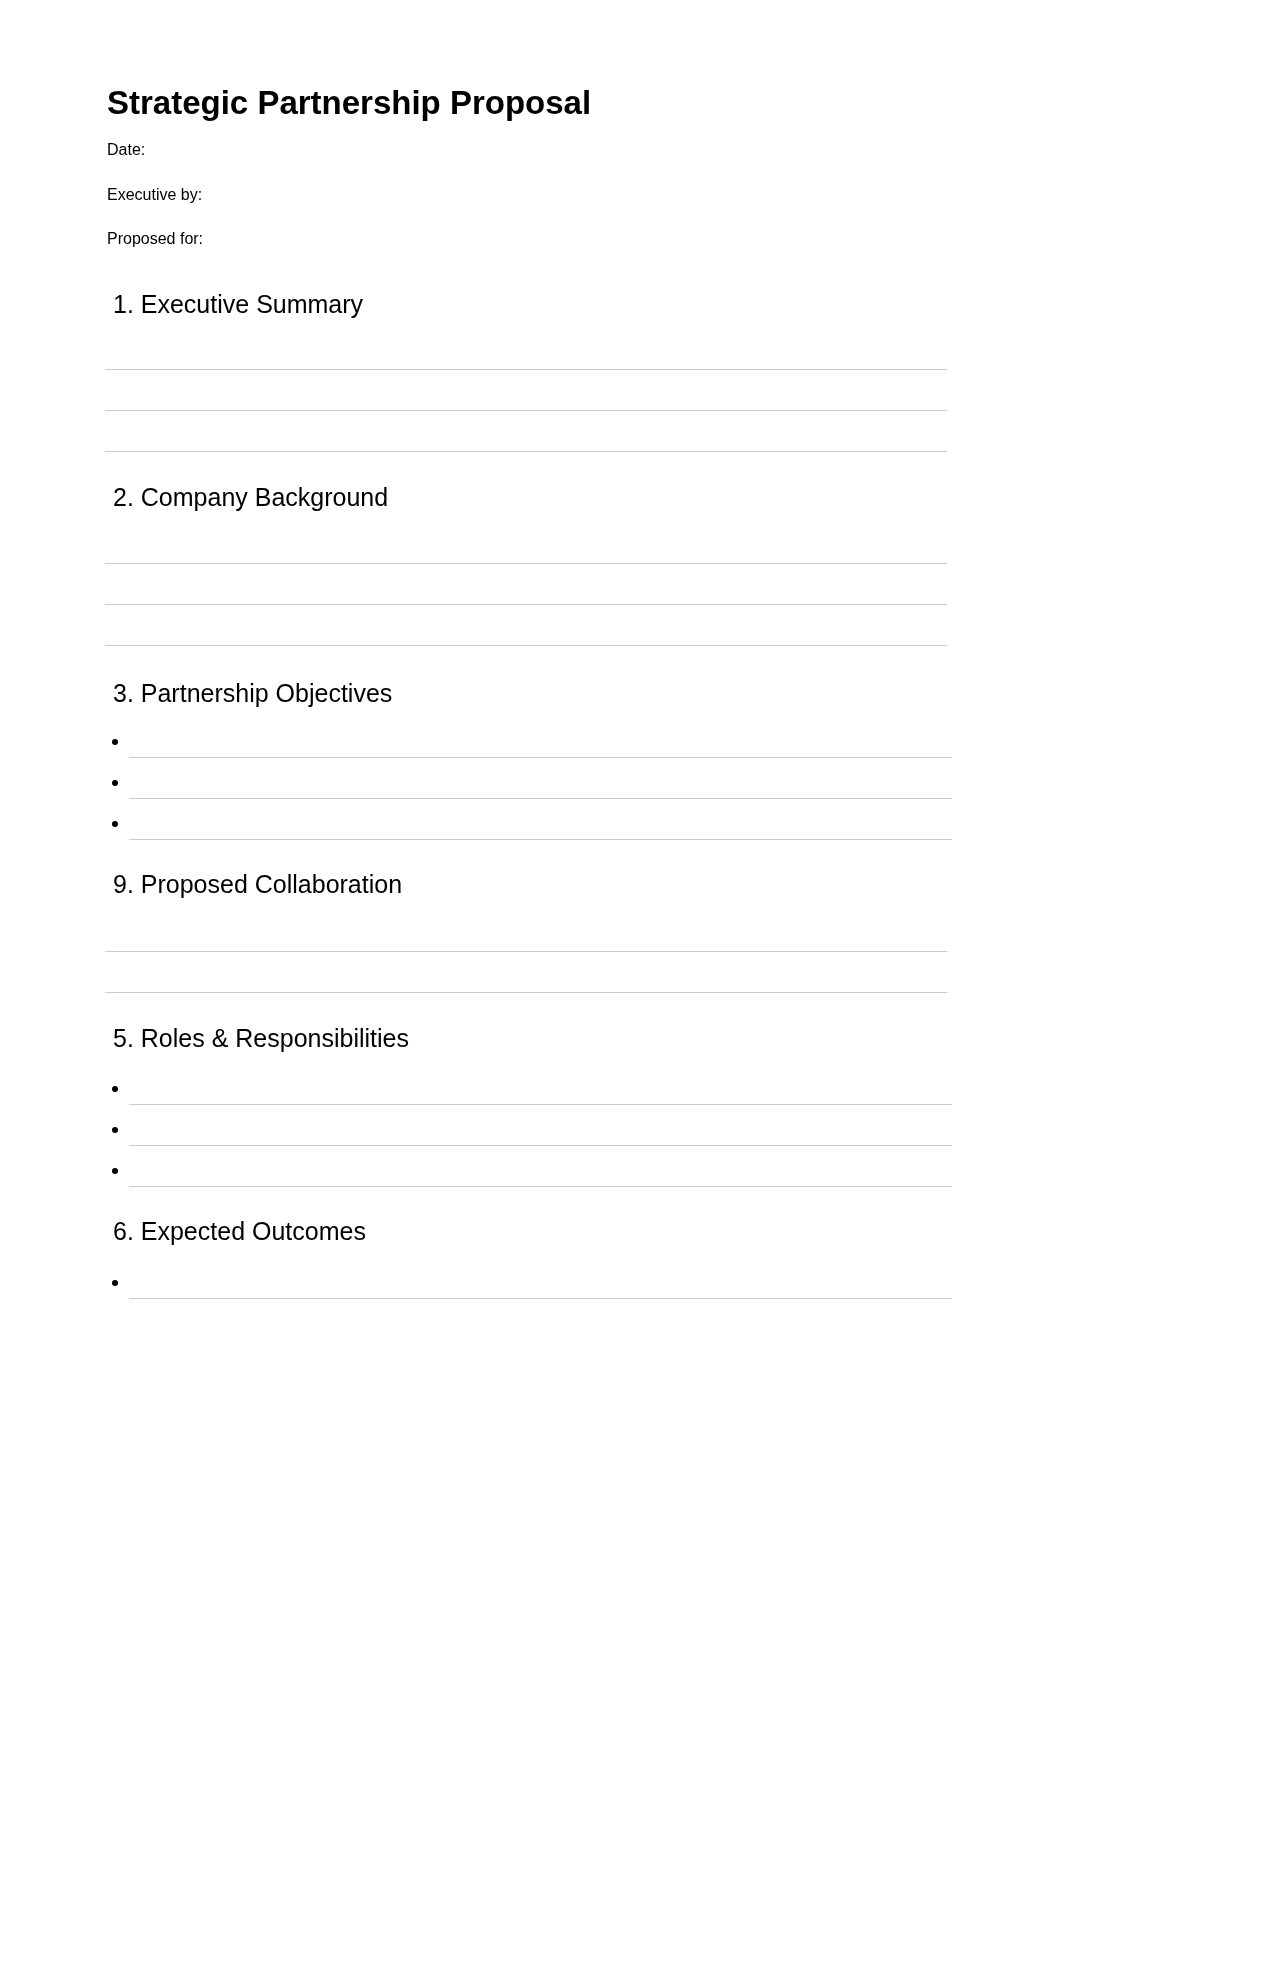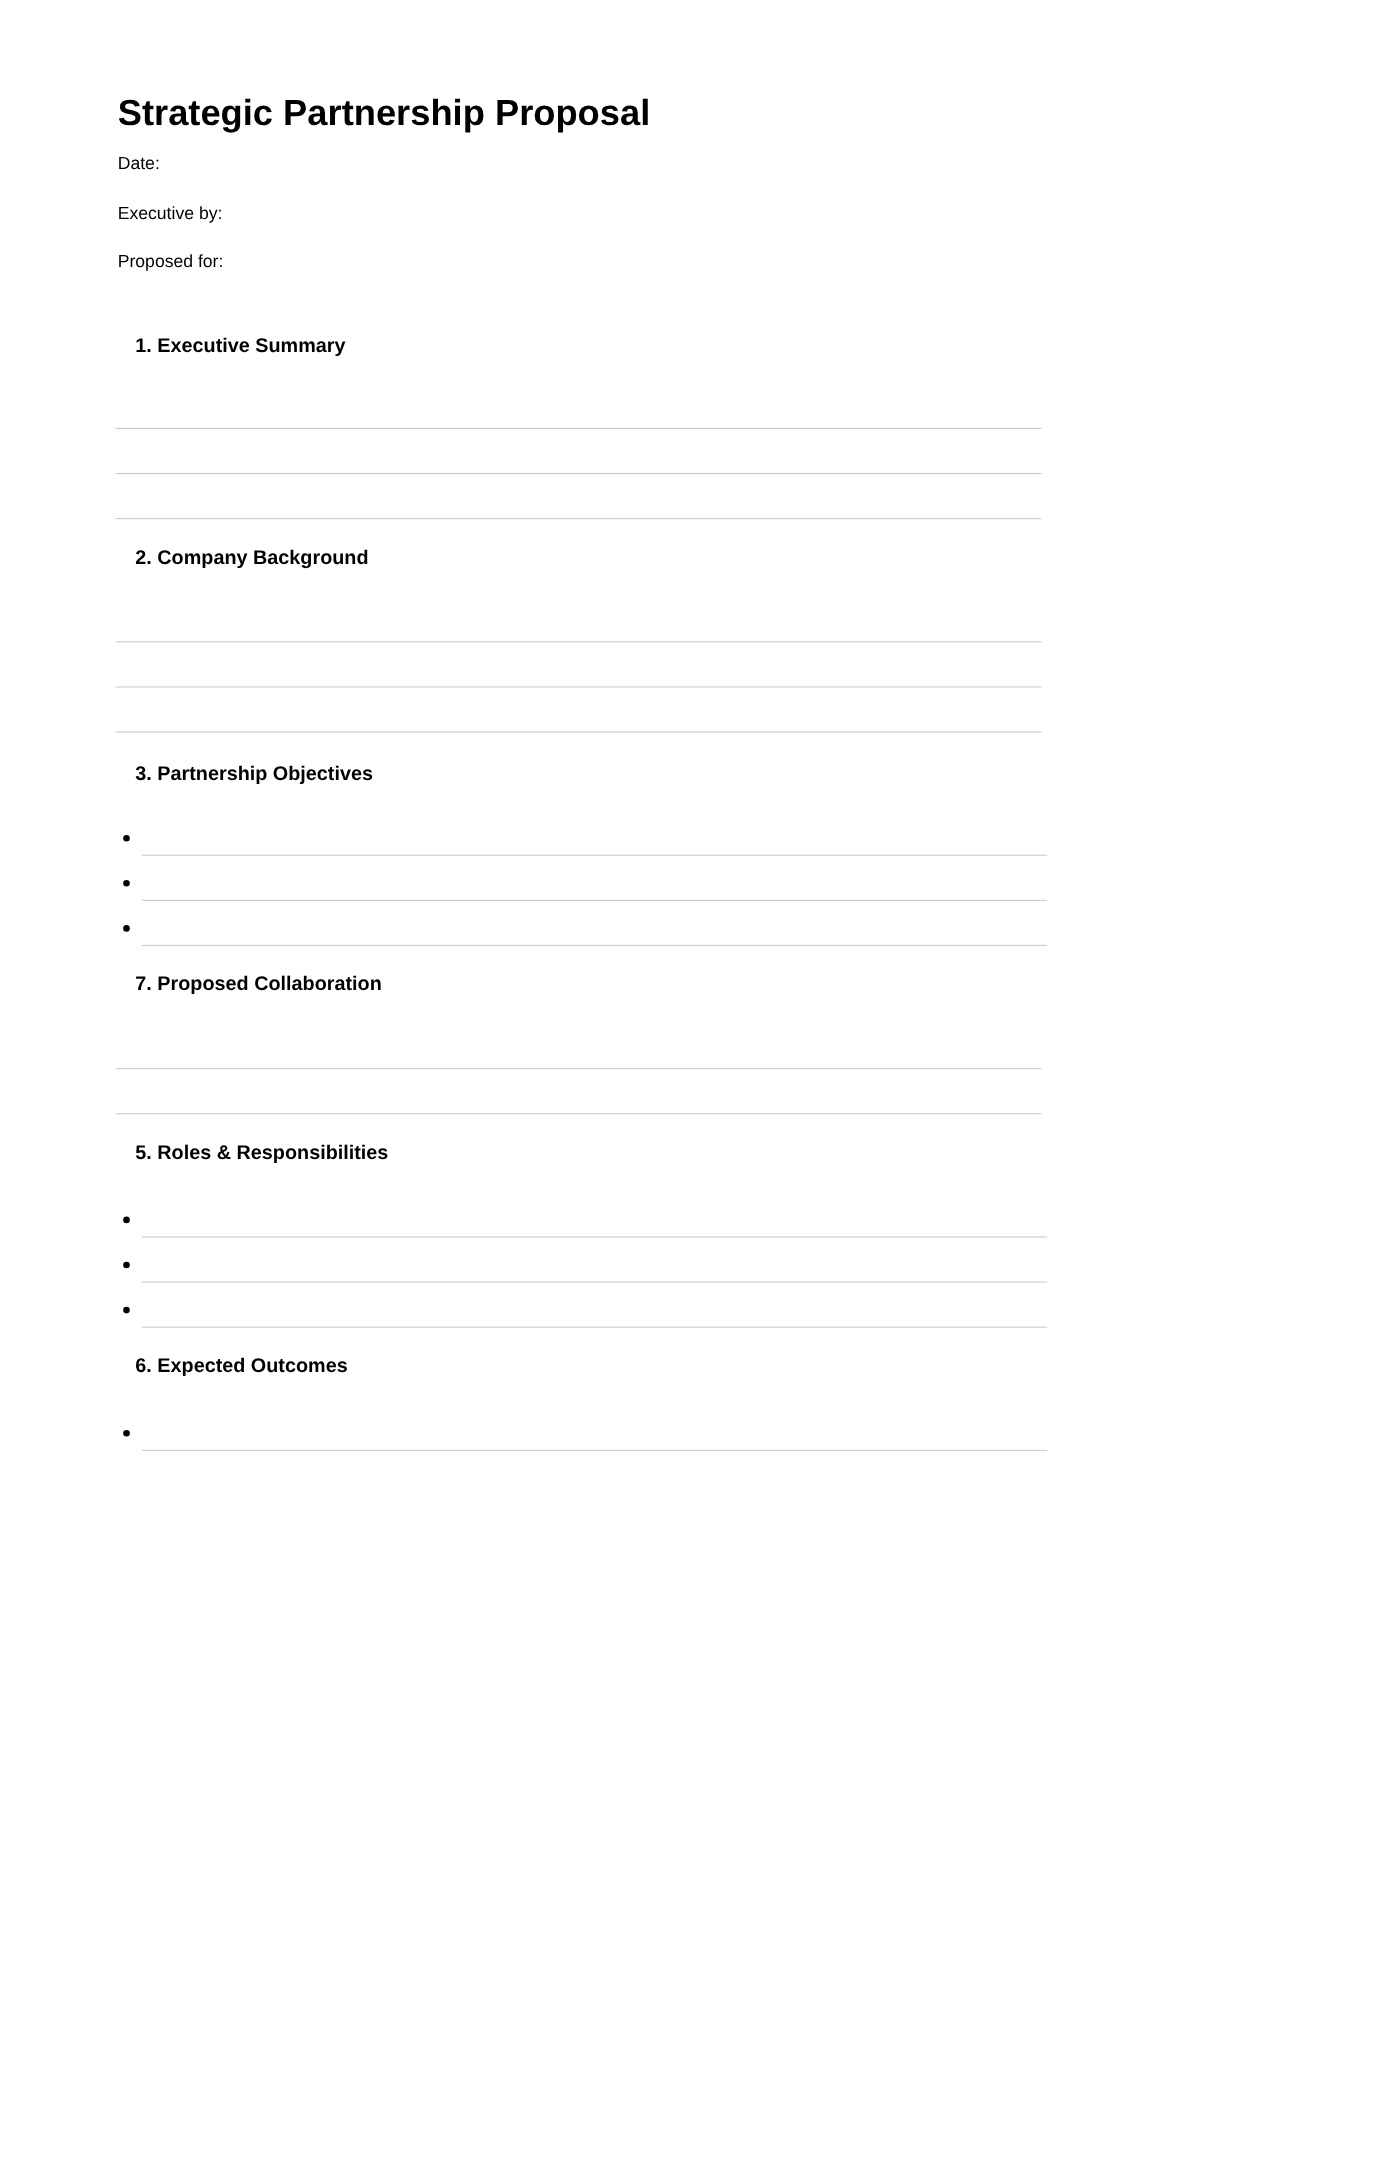--- a/index.html
+++ b/index.html
@@ -5,21 +5,21 @@
   html, body { margin:0; padding:0; background:#ffffff; }
   body { width:1263px; height:1973px; position:relative; overflow:hidden;
          font-family:"Liberation Sans", sans-serif; color:#000; }
   .abs { position:absolute; }
   .title { left:107px; top:85px; font-size:33px; line-height:36px; font-weight:bold; margin:0; white-space:nowrap; }
   .meta { left:107px; font-size:16px; line-height:20px; margin:0; white-space:nowrap; }
   .meta-date { top:140px; }
   .meta-by { top:185px; }
   .meta-for { top:229px; }
   .section { position:absolute; left:107px; width:850px; }
-  .section h2 { margin:16px; font-size:18px; line-height:24px; font-weight:bold; white-space:nowrap; }
+  .section h2 { margin:6px; font-size:25px; line-height:24px; font-weight:normal; white-space:nowrap; }
   .s1 { top:286px; } .s2 { top:479px; } .s3 { top:675px; }
   .s4 { top:866px; } .s5 { top:1020px; } .s6 { top:1213px; }
   .lines { position:relative; }
   .fill-line { position:absolute; left:-2px; width:842px; height:1px; background:#cccccc; }
   .bullet-row { position:absolute; left:0; width:850px; height:41px; }
   .bullet-dot { position:absolute; left:5px; width:6px; height:6px; border-radius:50%; background:#000; }
   .bullet-line { position:absolute; left:22px; width:823px; height:1px; background:#cccccc; }
 </style>
 </head>
 <body>
@@ -59,21 +59,21 @@
       <span class="bullet-line" style="top:41px"></span>
     </div>
     <div class="bullet-row" style="top:87px">
       <span class="bullet-dot" style="top:23px"></span>
       <span class="bullet-line" style="top:41px"></span>
     </div>
   </div>
 </div>
 
 <div class="section s4">
-  <h2>7. Proposed Collaboration</h2>
+  <h2>9. Proposed Collaboration</h2>
   <div class="lines">
     <div class="fill-line" style="top:49px"></div>
     <div class="fill-line" style="top:90px"></div>
   </div>
 </div>
 
 <div class="section s5">
   <h2>5. Roles &amp; Responsibilities</h2>
   <div class="lines">
     <div class="bullet-row" style="top:7px">

